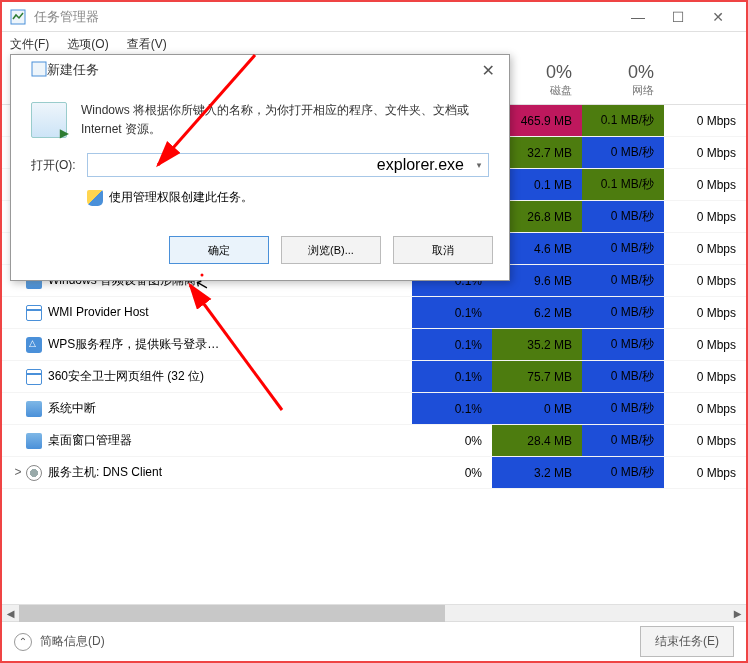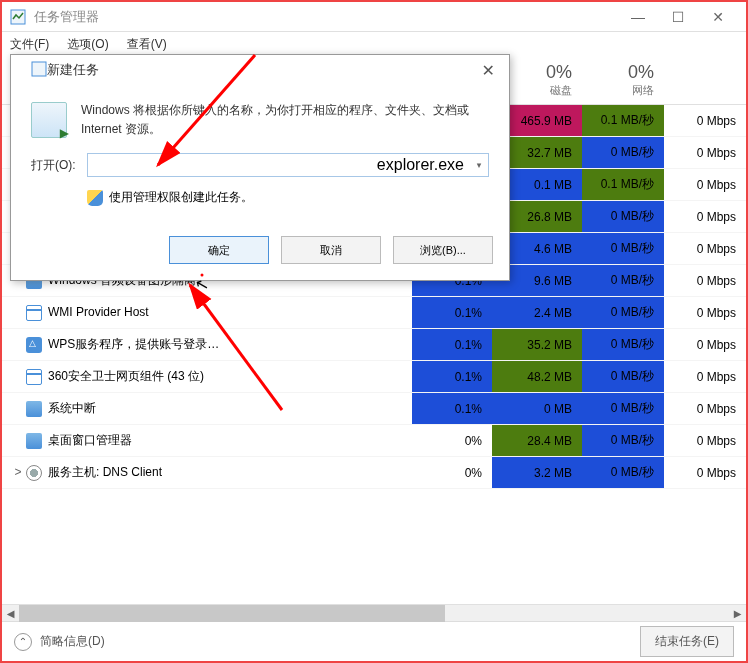--- a/index.html
+++ b/index.html
@@ -161,35 +161,35 @@
           <tr>
             <td class="name"><span class="exp"></span><span class="picon blue"></span><span>Windows 音频设备图形隔离</span></td>
             <td class="bg-yellow1">0.1%</td>
             <td class="bg-yellow1">9.6 MB</td>
             <td class="bg-yellow1">0 MB/秒</td>
             <td class="bg-white">0 Mbps</td>
           </tr>
           <tr>
             <td class="name"><span class="exp"></span><span class="picon folder"></span><span>WMI Provider Host</span></td>
             <td class="bg-yellow1">0.1%</td>
-            <td class="bg-yellow1">2.4 MB</td>
+            <td class="bg-yellow1">6.2 MB</td>
             <td class="bg-yellow1">0 MB/秒</td>
             <td class="bg-white">0 Mbps</td>
           </tr>
           <tr>
             <td class="name"><span class="exp"></span><span class="picon orange"></span><span>WPS服务程序，提供账号登录…</span></td>
             <td class="bg-yellow1">0.1%</td>
             <td class="bg-yellow2">35.2 MB</td>
             <td class="bg-yellow1">0 MB/秒</td>
             <td class="bg-white">0 Mbps</td>
           </tr>
           <tr>
-            <td class="name"><span class="exp"></span><span class="picon folder"></span><span>360安全卫士网页组件 (43 位)</span></td>
-            <td class="bg-yellow1">0.1%</td>
-            <td class="bg-yellow2">48.2 MB</td>
+            <td class="name"><span class="exp"></span><span class="picon folder"></span><span>360安全卫士网页组件 (32 位)</span></td>
+            <td class="bg-yellow1">0.1%</td>
+            <td class="bg-yellow2">75.7 MB</td>
             <td class="bg-yellow1">0 MB/秒</td>
             <td class="bg-white">0 Mbps</td>
           </tr>
           <tr>
             <td class="name"><span class="exp"></span><span class="picon blue"></span><span>系统中断</span></td>
             <td class="bg-yellow1">0.1%</td>
             <td class="bg-yellow1">0 MB</td>
             <td class="bg-yellow1">0 MB/秒</td>
             <td class="bg-white">0 Mbps</td>
           </tr>
@@ -250,22 +250,22 @@
         <div class="dd">▾</div>
       </div>
     </div>
     <div class="adminrow">
       <div class="shield"></div>
       <span>使用管理权限创建此任务。</span>
     </div>
   </div>
   <div class="dbuttons">
     <button class="primary">确定</button>
+    <button>浏览(B)...</button>
     <button>取消</button>
-    <button>浏览(B)...</button>
   </div>
 </div>
 
 <svg class="arrow-svg">
   <defs>
     <marker id="ah" markerWidth="10" markerHeight="10" refX="8" refY="3" orient="auto">
       <path d="M0,0 L9,3 L0,6 Z" fill="#ff0000"></path>
     </marker>
   </defs>
   <line x1="255" y1="55" x2="158" y2="165" stroke="#ff0000" stroke-width="3" marker-end="url(#ah)"></line>

